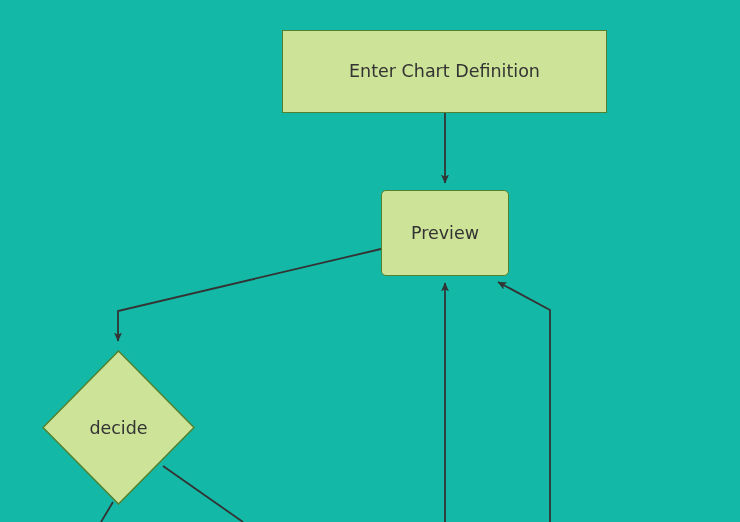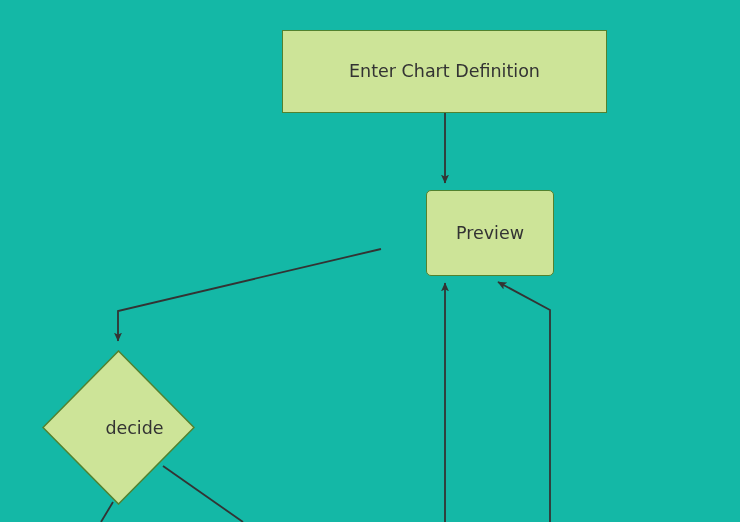--- a/index.html
+++ b/index.html
@@ -37,21 +37,20 @@
     color: #333333;
     font-size: 17.5px;
     line-height: 1.2;
     white-space: nowrap;
   }
   .node-rect {
     border-radius: 0;
   }
   .node-round {
     border-radius: 5px;
-    margin-left: 45px;
   }
   .node-label {
     display: block;
     text-align: center;
     color: #333333;
   }
   
   .node-diamond {
     position: absolute;
     background: none;
@@ -59,21 +58,21 @@
     display: block;
   }
   .node-diamond svg {
     position: absolute;
     left: 0;
     top: 0;
     display: block;
   }
   .node-diamond .node-label {
     position: absolute;
-    left: 16px;
+    left: 0;
     top: 0;
     width: 100%;
     height: 100%;
     display: flex;
     align-items: center;
     justify-content: center;
     font-size: 17.5px;
     color: #333333;
   }
 </style>

